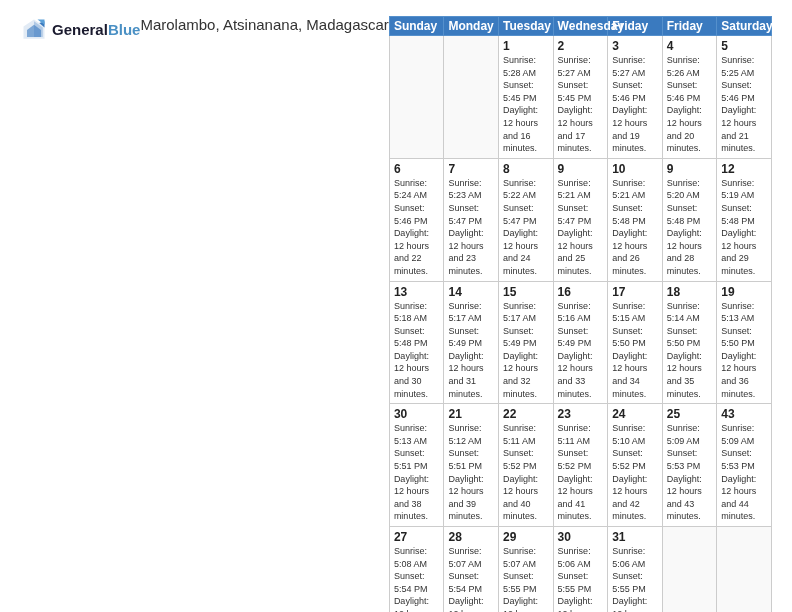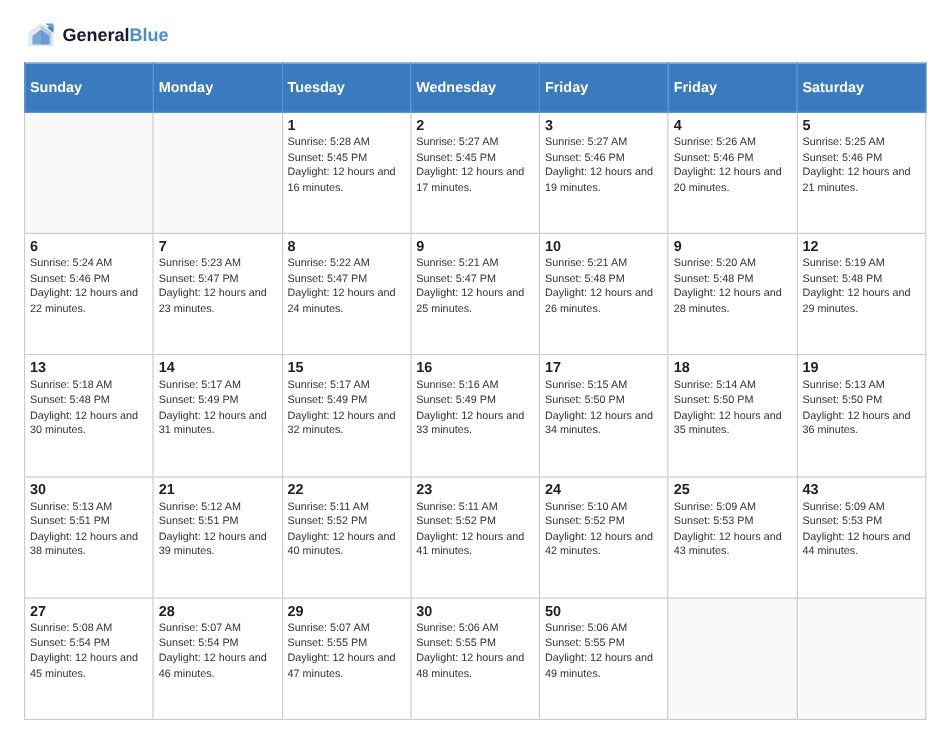--- a/index.html
+++ b/index.html
@@ -8,21 +8,20 @@
       height: 612px;
       font-family: Arial, sans-serif;
       background: #fff;
       overflow: hidden;
     }
     .page {
       width: 792px;
       height: 612px;
       padding: 16px 20px 12px 20px;
       display: flex;
-      flex-direction: column;
     }
     .header {
       display: flex;
       align-items: flex-start;
       justify-content: space-between;
       margin-bottom: 8px;
     }
     .logo {
       display: flex;
       align-items: center;
@@ -60,21 +59,21 @@
       border: 1px solid #ccc;
       border-collapse: collapse;
       width: 100%;
       table-layout: fixed;
     }
     .calendar th {
       background-color: #3a7abf;
       color: #fff;
       font-size: 12px;
       font-weight: bold;
-      padding: 13px 4px;
+      padding: 2px 4px;
       text-align: left;
       border: 1px solid #5590cc;
     }
     .calendar td {
       border: 1px solid #ccc;
       vertical-align: top;
       padding: 3px 4px;
       font-size: 9.5px;
       color: #222;
       background: #fff;
@@ -107,20 +106,21 @@
         <polygon points="16,6 26,13 26,24 16,24" fill="#3a7abf" opacity="0.3"></polygon>
         <polygon points="22,8 28,13 28,6" fill="#3a7abf"></polygon>
         <polygon points="16,10 24,16 24,24 16,24 8,24 8,16" fill="#3a7abf" opacity="0.6"></polygon>
         <polygon points="20,4 28,10 28,4" fill="#5ba0d8"></polygon>
       </svg>
       <div class="logo-text">
         <div>General<span>Blue</span></div>
       </div>
     </div>
     <div class="title-block">
+      <div class="location-title">Marolambo, Atsinanana, Madagascar</div>
     </div>
   </div>
 
   <table class="calendar">
     <thead>
       <tr>
         <th>Sunday</th>
         <th>Monday</th>
         <th>Tuesday</th>
         <th>Wednesday</th>
@@ -255,21 +255,21 @@
           </td>
           <td>
             <span class="day-num">29</span>
             <div class="day-info">Sunrise: 5:07 AM<br>Sunset: 5:55 PM<br>Daylight: 12 hours and 47 minutes.</div>
           </td>
           <td>
             <span class="day-num">30</span>
             <div class="day-info">Sunrise: 5:06 AM<br>Sunset: 5:55 PM<br>Daylight: 12 hours and 48 minutes.</div>
           </td>
           <td>
-            <span class="day-num">50</span>
+            <span class="day-num">31</span>
             <div class="day-info">Sunrise: 5:06 AM<br>Sunset: 5:55 PM<br>Daylight: 12 hours and 49 minutes.</div>
           </td>
           <td class="empty"></td>
           <td class="empty"></td>
         </tr>
       </tbody>
   </table>
 </div>
 
 </body></html>

